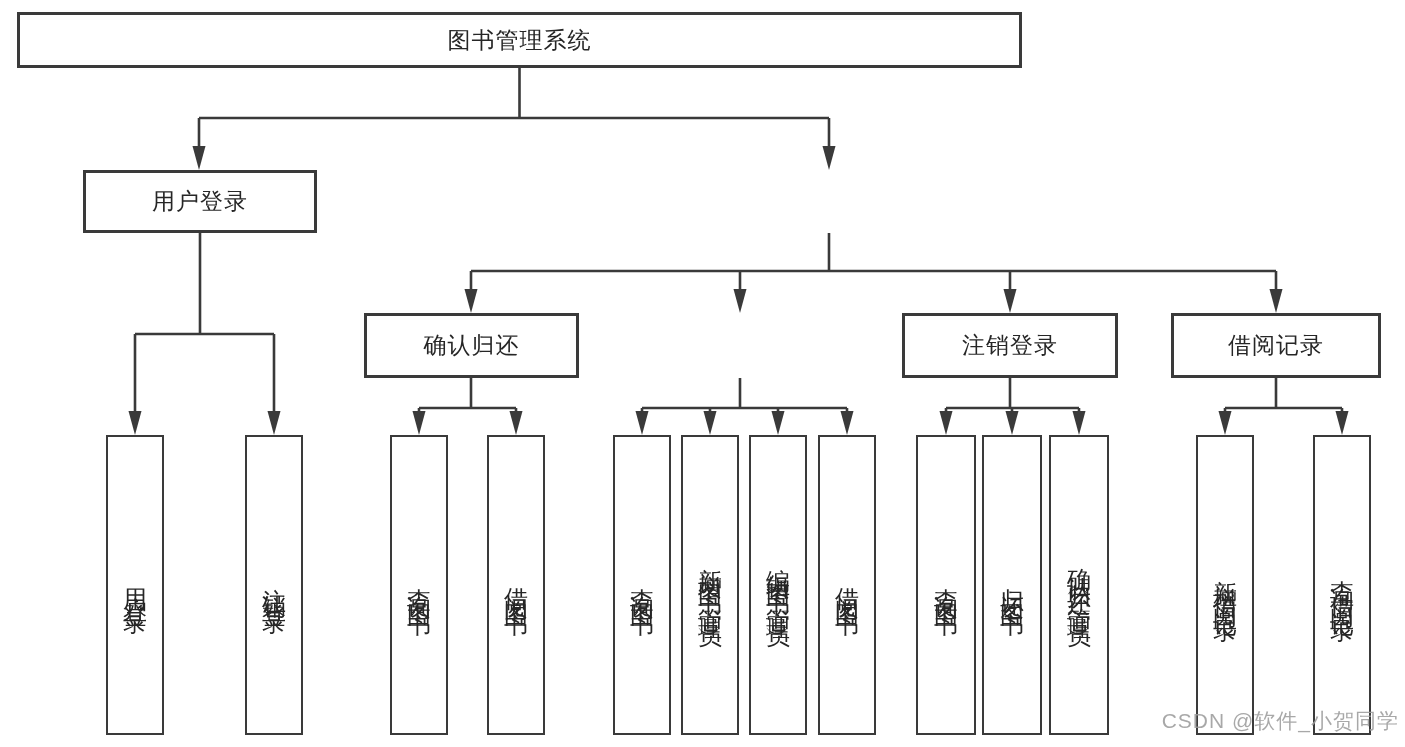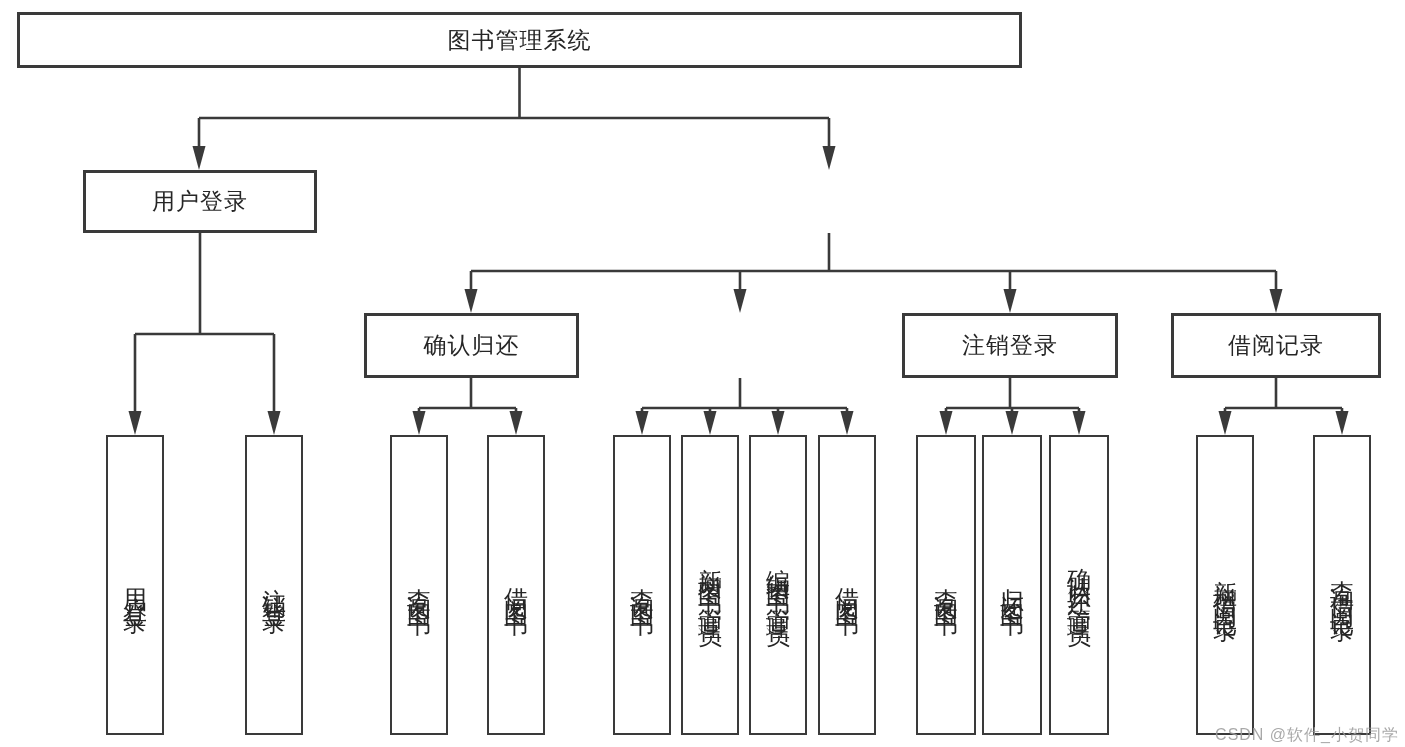--- a/index.html
+++ b/index.html
@@ -18,22 +18,22 @@
     border:3px solid var(--box_border,#3a3a3a);
     display:flex; align-items:center; justify-content:center;
     font-size:23px; letter-spacing:1px; white-space:nowrap;font-family:Liberation Serif, serif;
   }
   .leaf { border-width:2.5px; }
   .leaf .vtext {
     writing-mode:vertical-rl; text-orientation:mixed;
     font-size:24px; letter-spacing:8px; line-height:1;
   }
   .watermark {
-    position:absolute; right:6px; bottom:1px;
-    font-size:16px; letter-spacing:1px;
+    position:absolute; right:6px; bottom:12px;
+    font-size:21px; letter-spacing:1px;
     color:var(--watermark_color,#9d9d9d); opacity:.88;
     z-index:5; pointer-events:none;
   }
 </style>
 </head>
 <body>
 
 <div class="canvas">
 
   <svg class="links" viewBox="0 0 1405 747" xmlns="http://www.w3.org/2000/svg">

